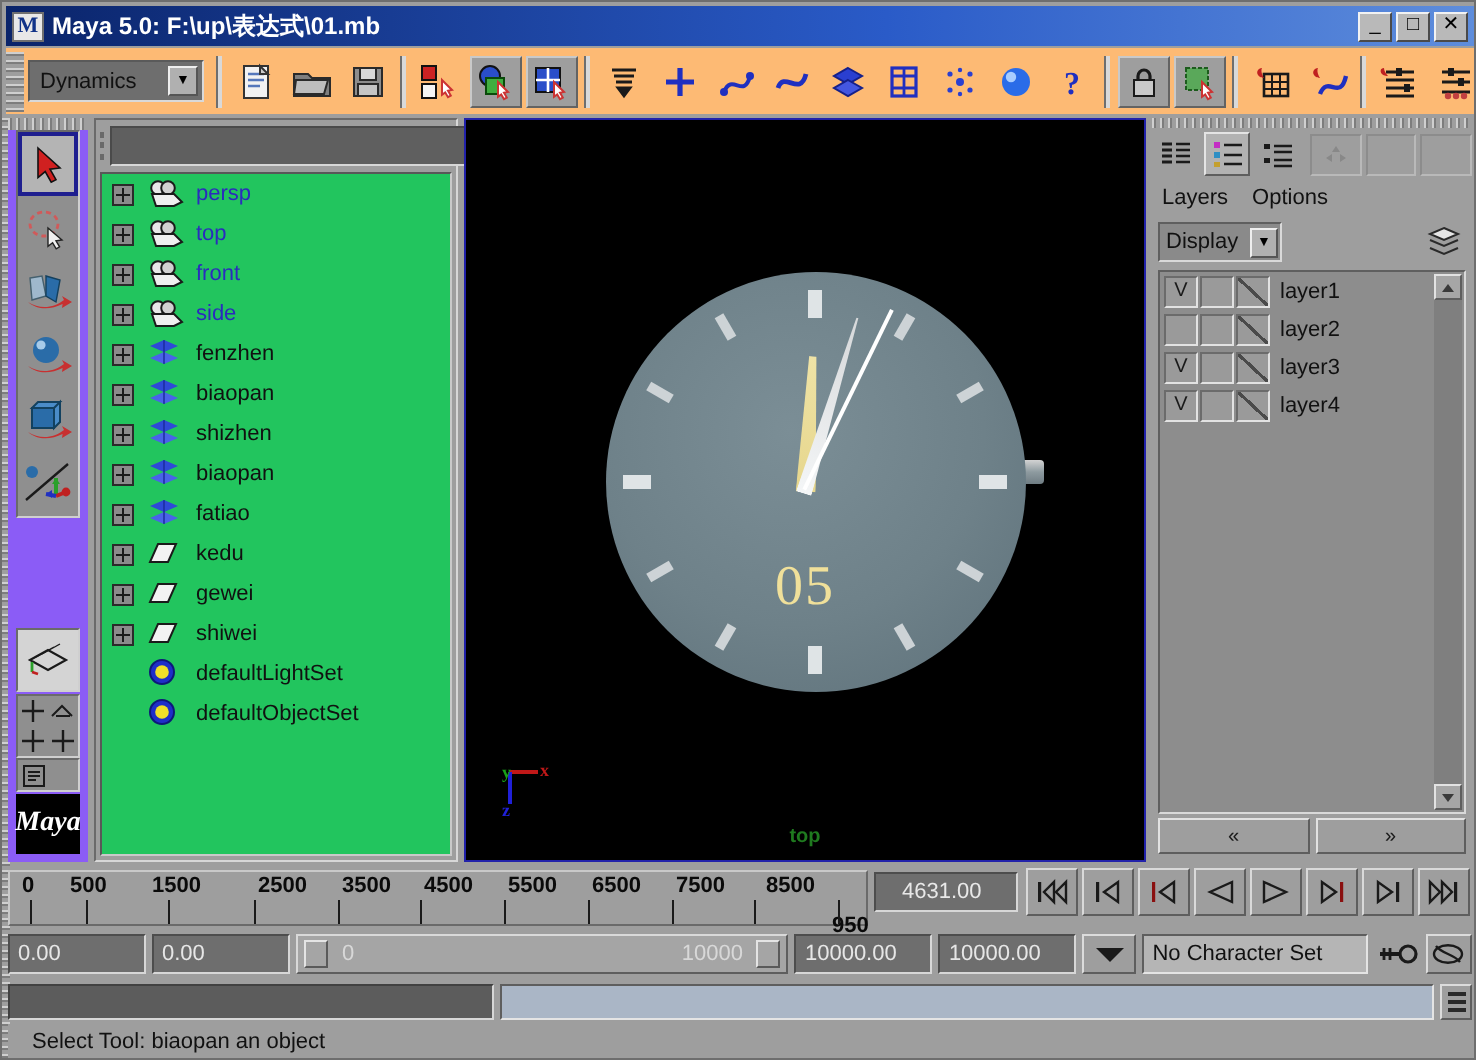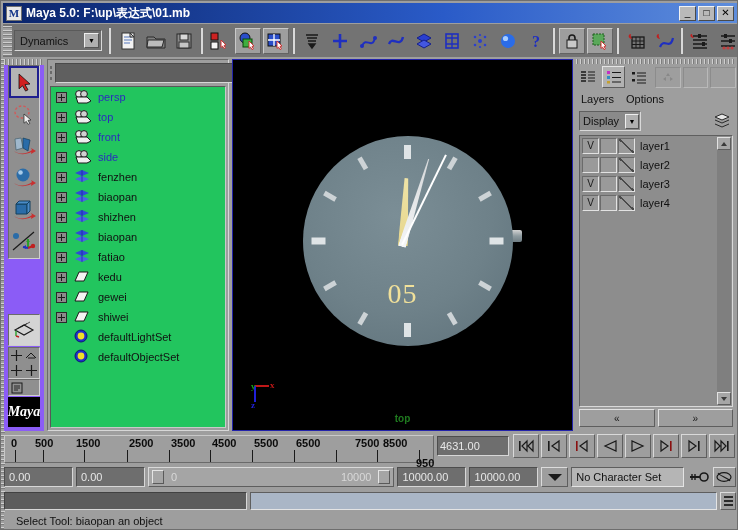--- a/index.html
+++ b/index.html
@@ -39,21 +39,21 @@
     border-top: 1px solid #f2f2f2; border-left: 1px solid #f2f2f2;
     border-right: 1px solid #4a4a4a; border-bottom: 1px solid #4a4a4a;
     color: #000; font: 10px "Liberation Sans", sans-serif;
     display: flex; align-items: center; justify-content: center;
     line-height: 1;
   }
 
   
   .toolbar {
     position: absolute; left: 2px; top: 23px; width: 734px; height: 33px;
-    background: #737373; display: flex; align-items: center;
+    background: #fdba74; display: flex; align-items: center;
   }
   .grip {
     width: 9px; height: 30px;
     background: repeating-linear-gradient(to bottom,
       #cfcfcf 0px, #cfcfcf 1px, #7d7d7d 1px, #7d7d7d 2px, #9e9e9e 2px, #9e9e9e 4px);
     margin-right: 2px; flex: none;
   }
   .menuset {
     width: 88px; height: 21px; background: #6e6e6e;
     border-top: 1px solid #5a5a5a; border-left: 1px solid #5a5a5a;
@@ -350,21 +350,21 @@
     position: absolute; top: 1px; font: bold 11px "Liberation Sans", sans-serif;
     color: #0a0a0a;
   }
   .ts-mark { position: absolute; top: 14px; width: 1px; height: 12px; background: #1a1a1a; }
   .cur-time {
     position: absolute; left: 436px; top: 435px; width: 72px; height: 20px;
     background: #6e6e6e;
     border-top: 1px solid #4d4d4d; border-left: 1px solid #4d4d4d;
     border-right: 1px solid #d7d7d7; border-bottom: 1px solid #d7d7d7;
     display: flex; align-items: center;
-    font: 11px "Liberation Sans", sans-serif; color: #e8e8e8; padding-left: 2px;
+    font: 11px "Liberation Sans", sans-serif; color: #e8e8e8; padding-left: 13px;
   }
   .transport { position: absolute; left: 512px; top: 433px; display: flex; gap: 2px; }
   .tp {
     width: 26px; height: 24px; background: #9e9e9e;
     border-top: 1px solid #d9d9d9; border-left: 1px solid #d9d9d9;
     border-right: 1px solid #5e5e5e; border-bottom: 1px solid #5e5e5e;
     display: flex; align-items: center; justify-content: center;
   }
 
   
@@ -1073,21 +1073,21 @@
     <div class="ts-tick" style="left:124px;">2500</div>
     <div class="ts-mark" style="left:122px;"></div>
     <div class="ts-tick" style="left:166px;">3500</div>
     <div class="ts-mark" style="left:164px;"></div>
     <div class="ts-tick" style="left:207px;">4500</div>
     <div class="ts-mark" style="left:205px;"></div>
     <div class="ts-tick" style="left:249px;">5500</div>
     <div class="ts-mark" style="left:247px;"></div>
     <div class="ts-tick" style="left:291px;">6500</div>
     <div class="ts-mark" style="left:289px;"></div>
-    <div class="ts-tick" style="left:350px;text-align:right;">7500</div>
+    <div class="ts-tick" style="left:333px;text-align:right;">7500</div>
     <div class="ts-mark" style="left:331px;"></div>
     <div class="ts-tick" style="left:378px;">8500</div>
     <div class="ts-mark" style="left:372px;"></div>
     <div class="ts-tick" style="left:411px;margin-top:20px;">950</div>
     <div class="ts-mark" style="left:414px;"></div>
   </div>
 
   <div class="cur-time">4631.00</div>
 
   <div class="transport">

